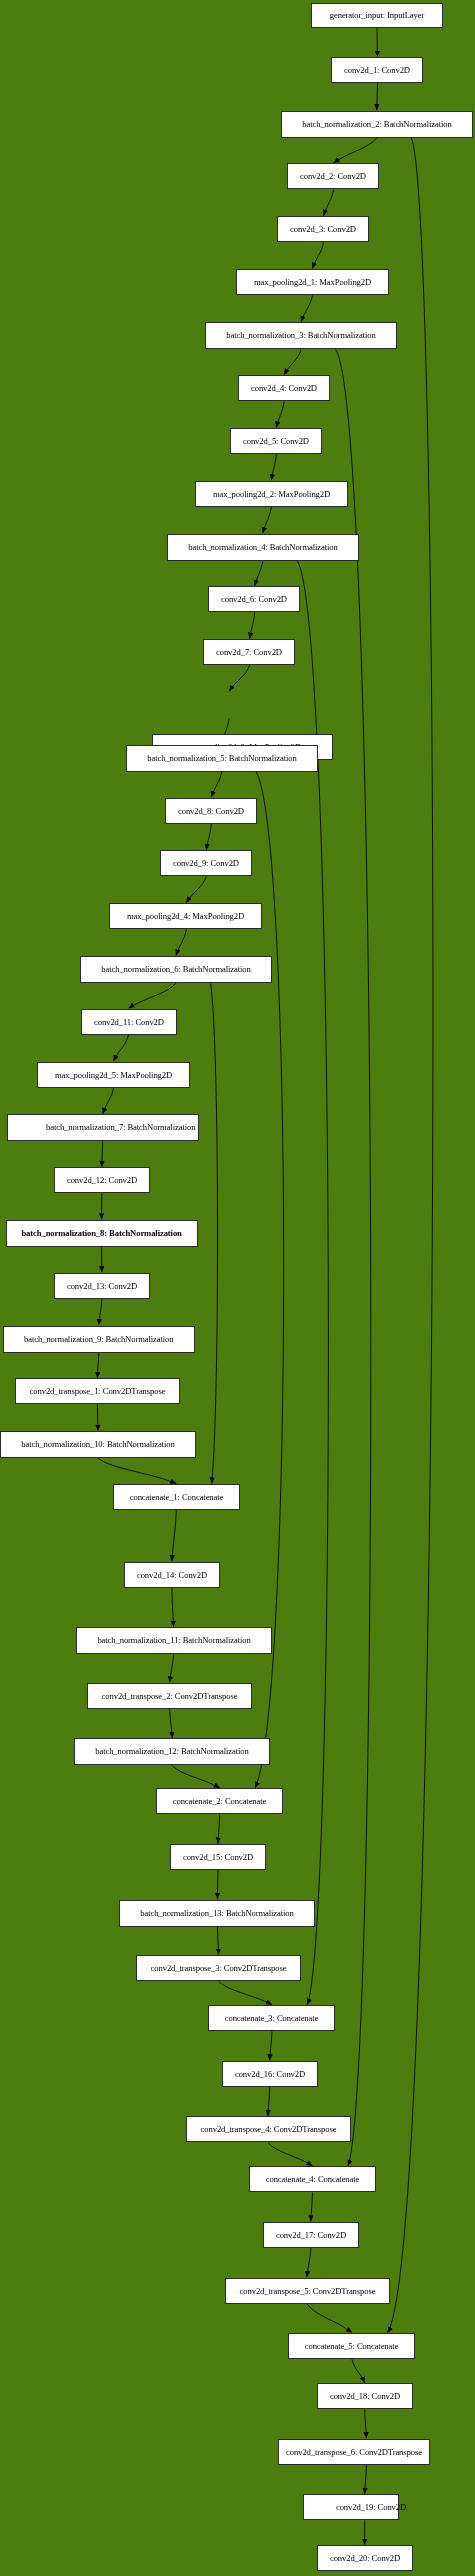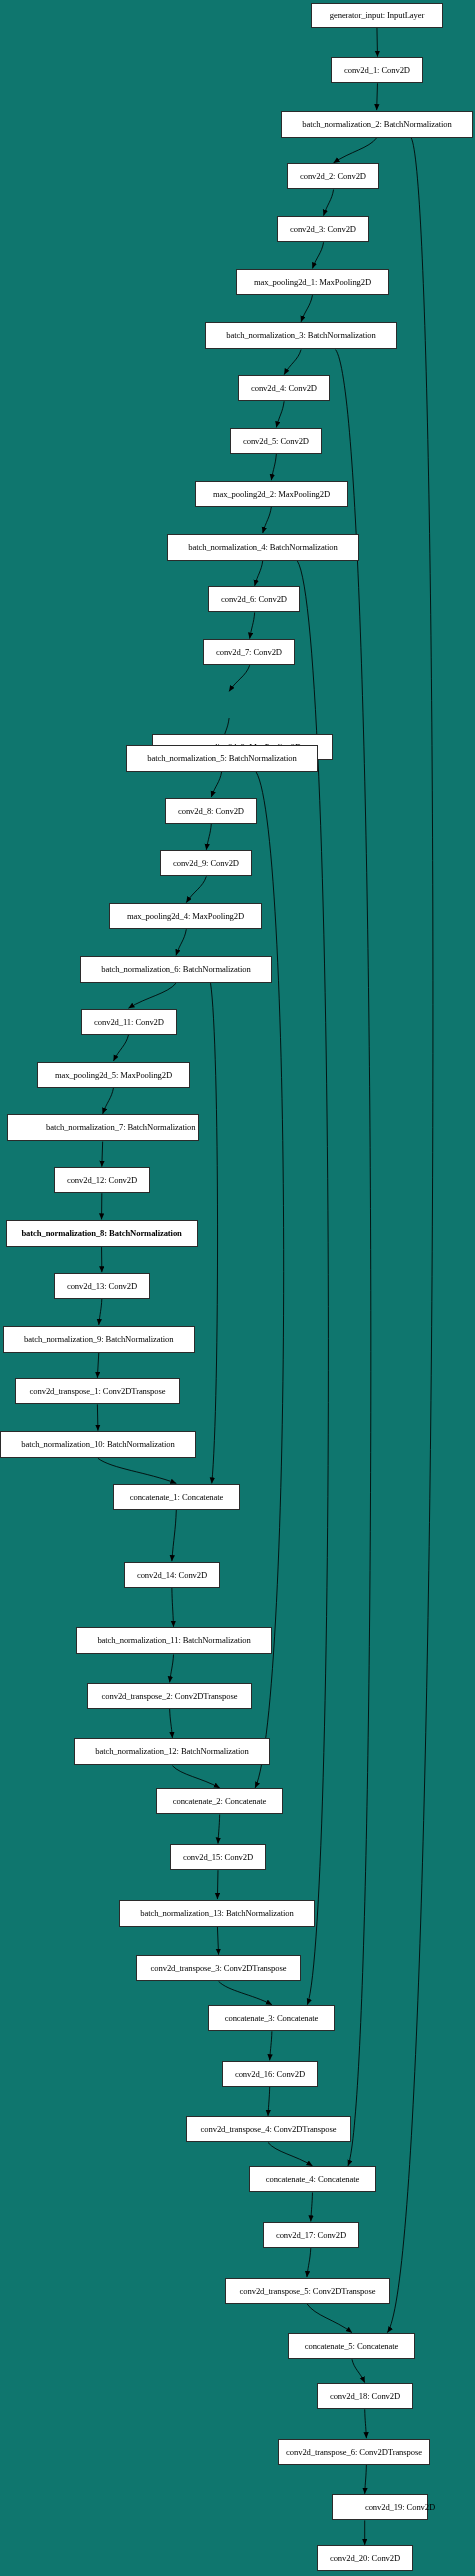--- a/index.html
+++ b/index.html
@@ -4,21 +4,21 @@
 <style>
   html, body {
     margin: 0;
     padding: 0;
     background: #ffffff;
   }
   #canvas {
     position: relative;
     width: 476px;
     height: 2576px;
-    background: #0f766e;
+    background: #4d7c0f;
     overflow: hidden;
     font-family: "Liberation Serif", "DejaVu Serif", serif;
   }
   #edges {
     position: absolute;
     left: 0;
     top: 0;
     width: 476px;
     height: 2576px;
     pointer-events: none;
@@ -239,21 +239,21 @@
       </div>
       <div class="node" style="left: 288px; top: 2333px; width: 127px; height: 26px;">
         <span class="node-label">concatenate_5: Concatenate</span>
       </div>
       <div class="node" style="left: 317px; top: 2383px; width: 96px; height: 26px;">
         <span class="node-label">conv2d_18: Conv2D</span>
       </div>
       <div class="node" style="left: 278px; top: 2439px; width: 152px; height: 26px;">
         <span class="node-label">conv2d_transpose_6: Conv2DTranspose</span>
       </div>
-      <div class="node" style="left: 332px; top: 2494px; width: 96px; height: 26px; padding-left: 40px;">
+      <div class="node" style="left: 303px; top: 2494px; width: 96px; height: 26px; padding-left: 40px;">
         <span class="node-label">conv2d_19: Conv2D</span>
       </div>
       <div class="node" style="left: 317px; top: 2545px; width: 96px; height: 26px;">
         <span class="node-label">conv2d_20: Conv2D</span>
       </div>
     </div>
 </div>
 
 
 </body></html>

